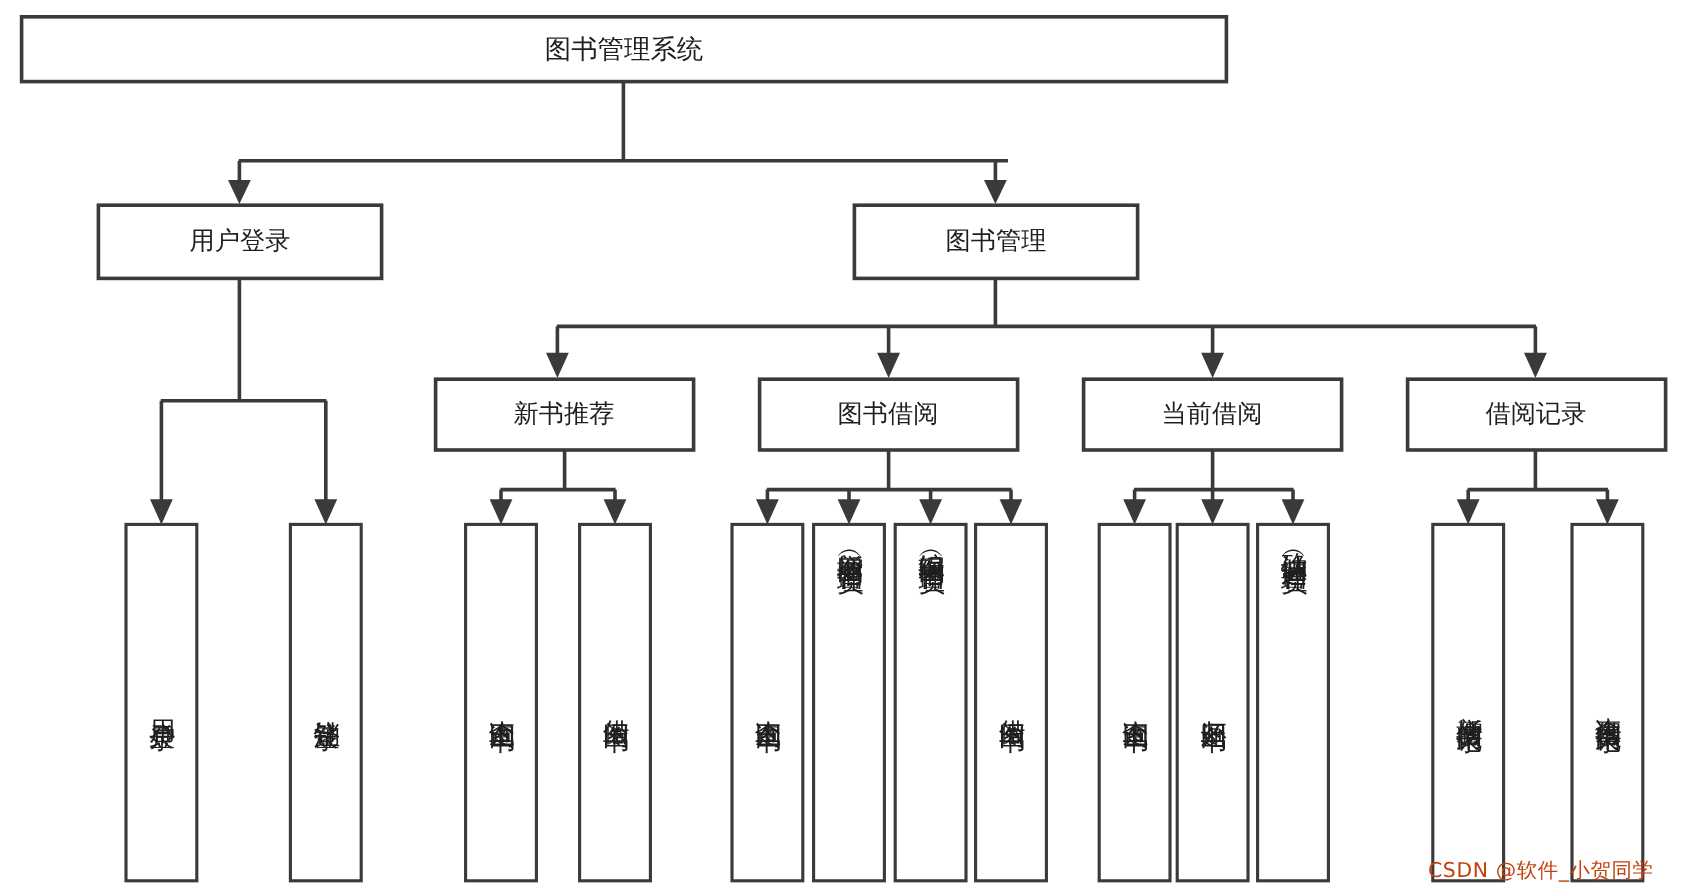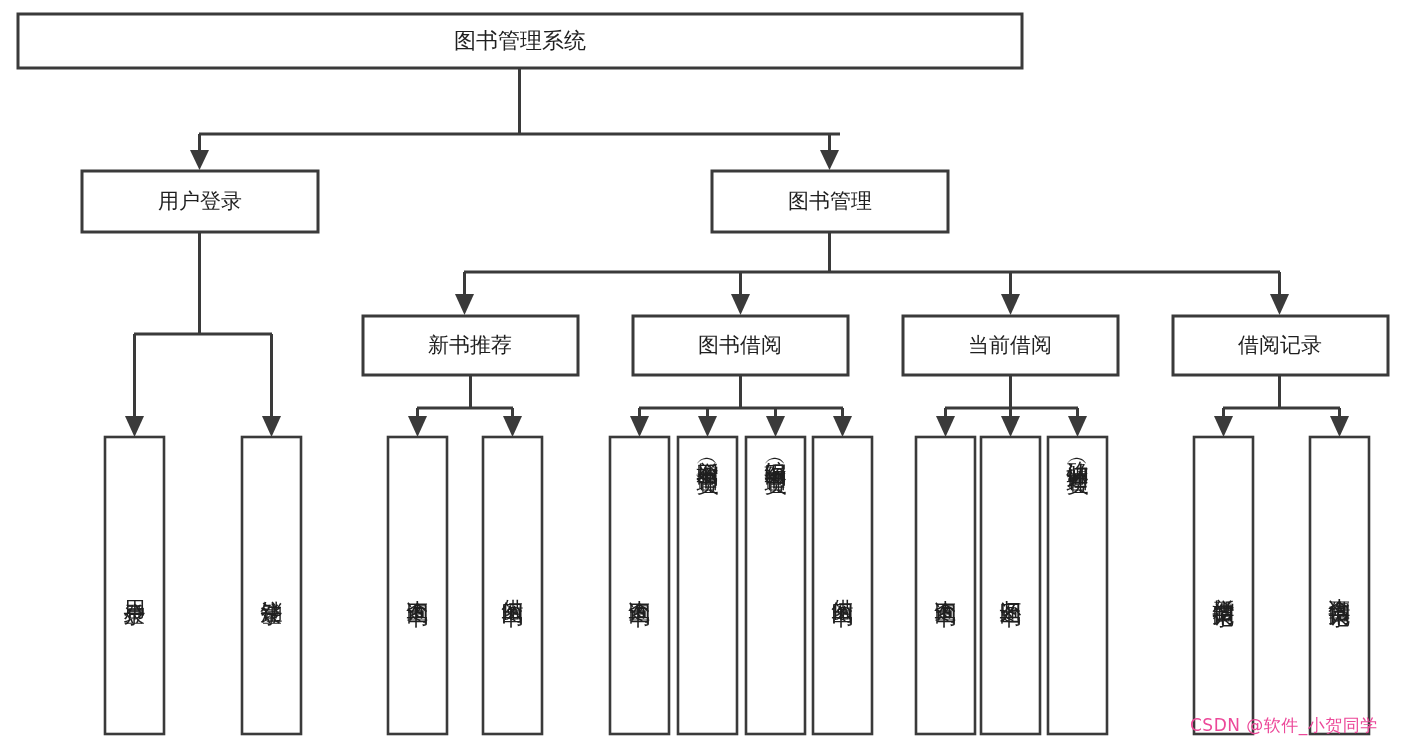--- a/index.html
+++ b/index.html
@@ -73,21 +73,21 @@
     letter-spacing: 2px;
     color: #1f1f1f;
     white-space: nowrap;
   }
   .watermark {
     position: absolute;
     left: 1190px;
     top: 714px;
     font-family: "DejaVu Sans", "Liberation Sans", sans-serif;
     font-size: 17px;
-    color: #ec4899;
+    color: #c2410c;
     white-space: nowrap;
     letter-spacing: 0.5px;
   }
 </style>
 </head>
 <body>
 
 <div id="diagram-root">
 
   <svg width="1405" height="747" viewBox="0 0 1405 747">

